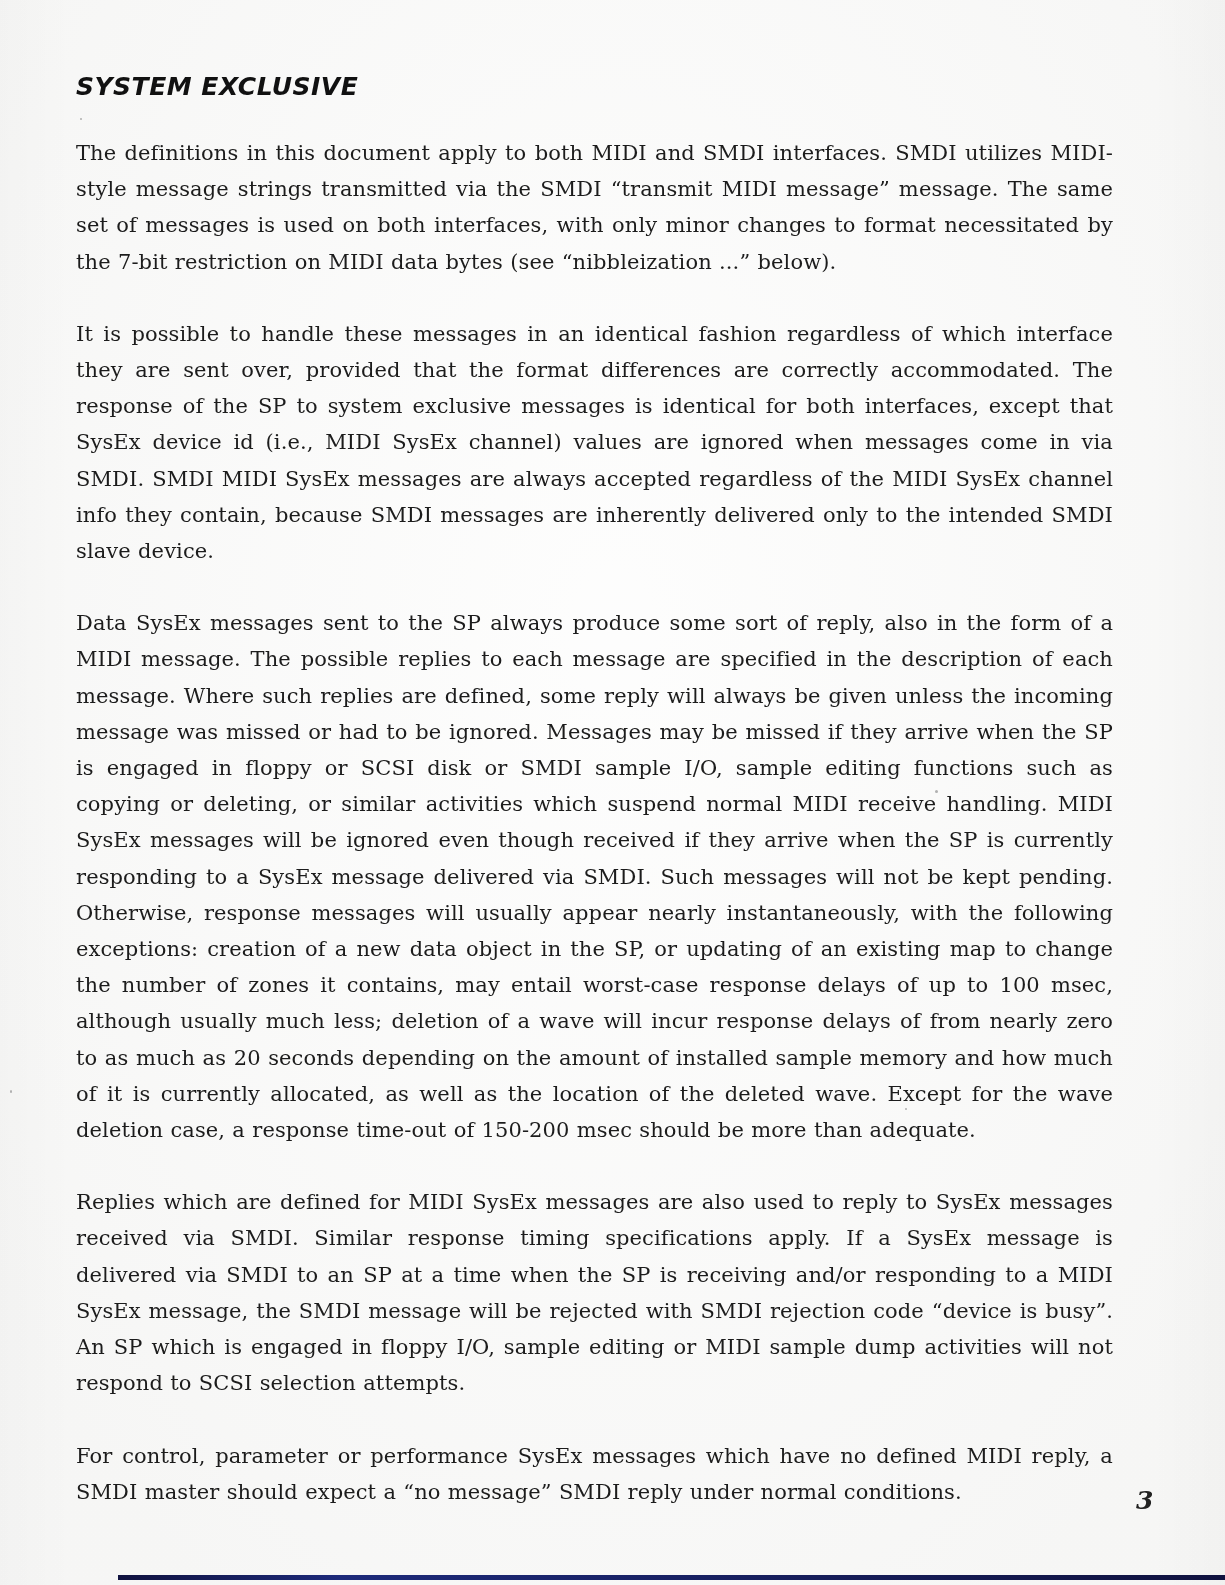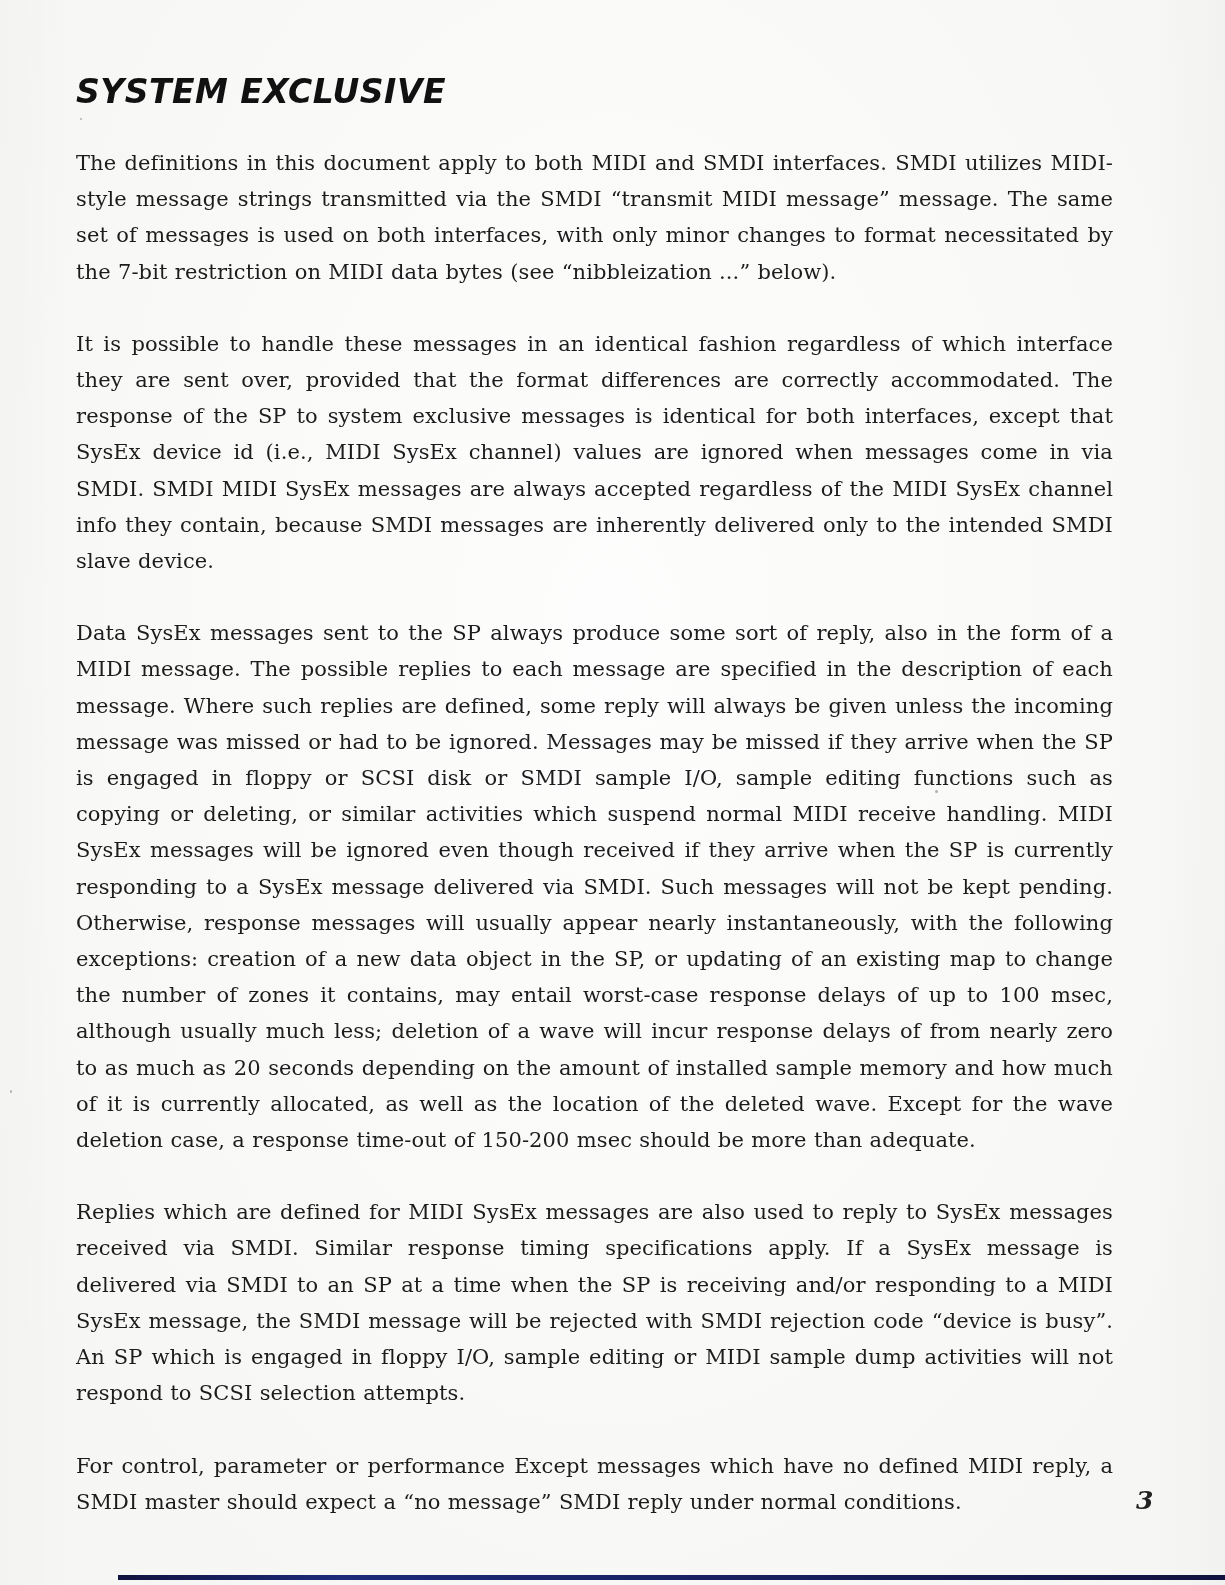--- a/index.html
+++ b/index.html
@@ -27,21 +27,21 @@
   .content{
     position:absolute;
     left:76px;top:72px;
     width:1038px;
   }
   h1.doc-heading{
     margin:0 0 34px 0;
     font-family:"DejaVu Sans", sans-serif;
     font-style:italic;
     font-weight:bold;
-    font-size:33px;
+    font-size:25px;
     letter-spacing:0.5px;
     color:#111;
   }
   p.doc-para{
     margin:0 1px 36px 0;
     font-size:21px;
     line-height:36.2px;
     text-align:justify;
     text-justify:inter-word;
     letter-spacing:0.1px;
@@ -80,21 +80,21 @@
 <body>
 
 <div class="scan-texture"></div>
 
 <div class="content">
   <h1 class="doc-heading">SYSTEM EXCLUSIVE</h1>
   <p class="doc-para">The definitions in this document apply to both MIDI and SMDI interfaces. SMDI utilizes MIDI-style message strings transmitted via the SMDI “transmit MIDI message” message. The same set of messages is used on both interfaces, with only minor changes to format necessitated by the 7-bit restriction on MIDI data bytes (see “nibbleization ...” below).</p>
   <p class="doc-para">It is possible to handle these messages in an identical fashion regardless of which interface they are sent over, provided that the format differences are correctly accommodated. The response of the SP to system exclusive messages is identical for both interfaces, except that SysEx device id (i.e., MIDI SysEx channel) values are ignored when messages come in via SMDI. SMDI MIDI SysEx messages are always accepted regardless of the MIDI SysEx channel info they contain, because SMDI messages are inherently delivered only to the intended SMDI slave device.</p>
   <p class="doc-para">Data SysEx messages sent to the SP always produce some sort of reply, also in the form of a MIDI message. The possible replies to each message are specified in the description of each message. Where such replies are defined, some reply will always be given unless the incoming message was missed or had to be ignored. Messages may be missed if they arrive when the SP is engaged in floppy or SCSI disk or SMDI sample I/O, sample editing functions such as copying or deleting, or similar activities which suspend normal MIDI receive handling. MIDI SysEx messages will be ignored even though received if they arrive when the SP is currently responding to a SysEx message delivered via SMDI. Such messages will not be kept pending. Otherwise, response messages will usually appear nearly instantaneously, with the following exceptions: creation of a new data object in the SP, or updating of an existing map to change the number of zones it contains, may entail worst-case response delays of up to 100 msec, although usually much less; deletion of a wave will incur response delays of from nearly zero to as much as 20 seconds depending on the amount of installed sample memory and how much of it is currently allocated, as well as the location of the deleted wave. Except for the wave deletion case, a response time-out of 150-200 msec should be more than adequate.</p>
   <p class="doc-para">Replies which are defined for MIDI SysEx messages are also used to reply to SysEx messages received via SMDI. Similar response timing specifications apply. If a SysEx message is delivered via SMDI to an SP at a time when the SP is receiving and/or responding to a MIDI SysEx message, the SMDI message will be rejected with SMDI rejection code “device is busy”. An SP which is engaged in floppy I/O, sample editing or MIDI sample dump activities will not respond to SCSI selection attempts.</p>
-  <p class="doc-para">For control, parameter or performance Except messages which have no defined MIDI reply, a SMDI master should expect a “no message” SMDI reply under normal conditions.</p>
+  <p class="doc-para">For control, parameter or performance SysEx messages which have no defined MIDI reply, a SMDI master should expect a “no message” SMDI reply under normal conditions.</p>
 </div>
 
 <div class="page-number">3</div>
 
 <div class="scan-artifact-line"></div>
 
 <div class="speckles">
   <i></i>
     <i></i>
     <i></i>

